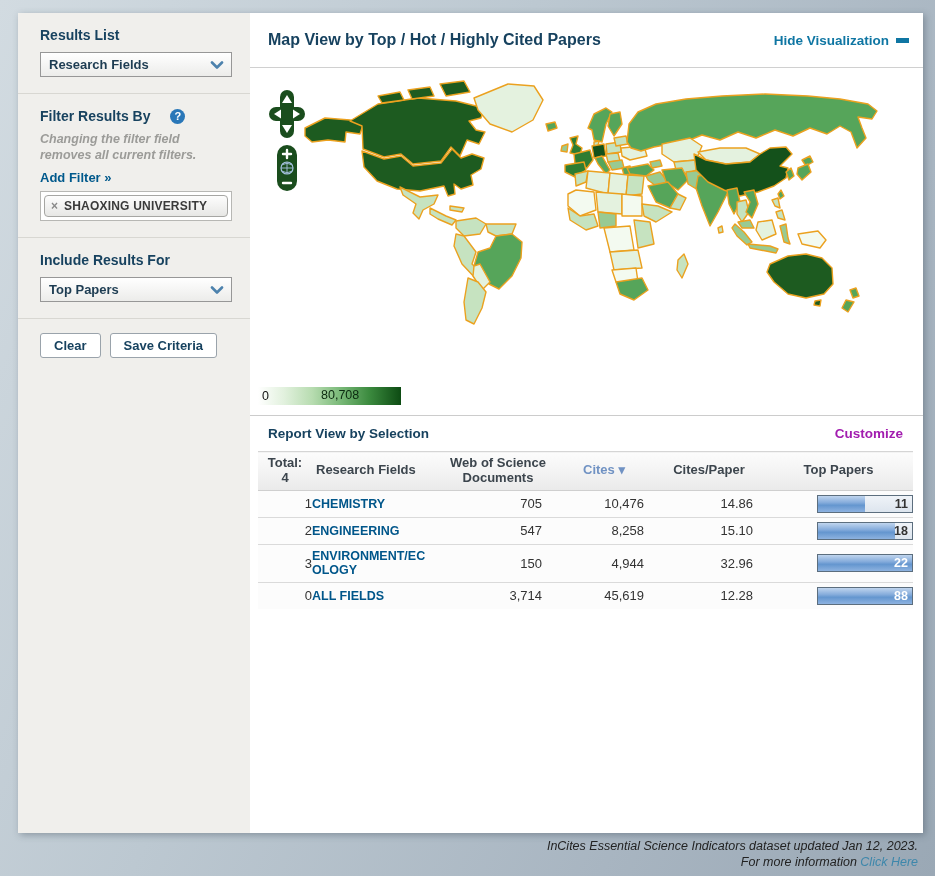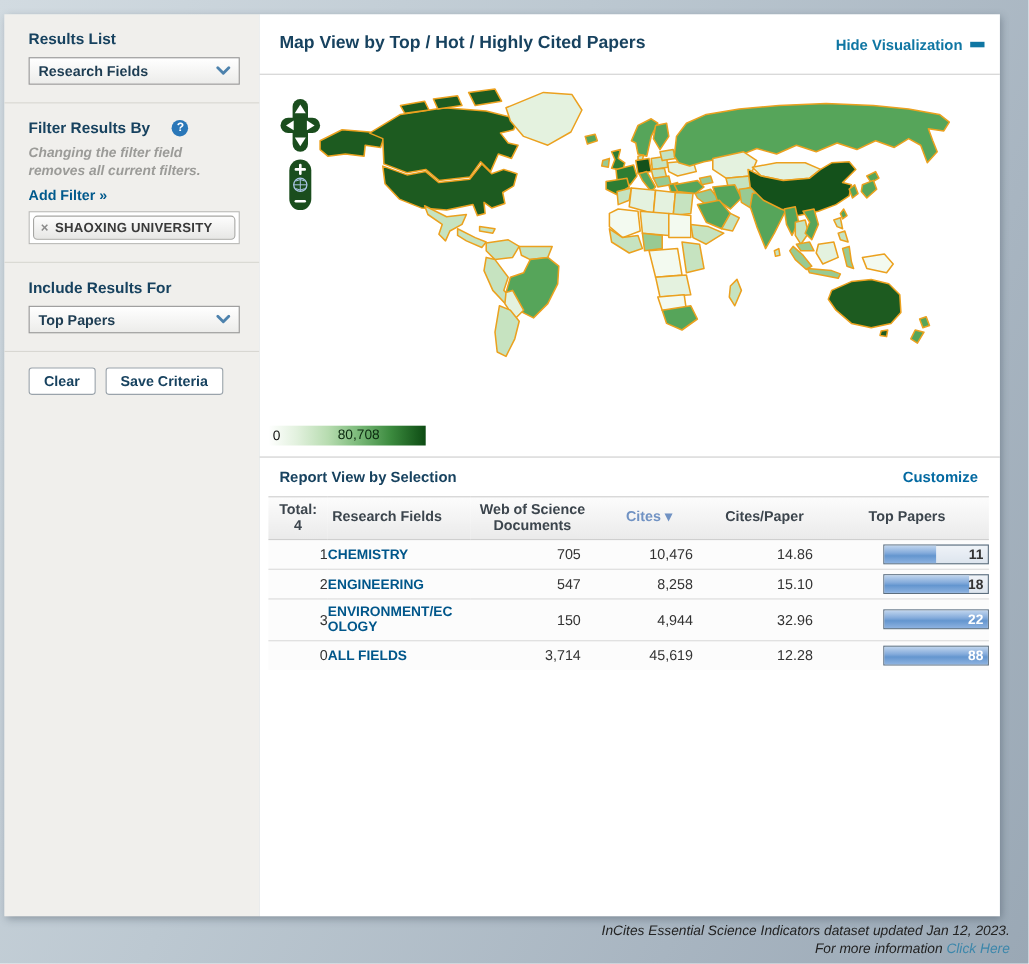--- a/index.html
+++ b/index.html
@@ -3,21 +3,21 @@
 <meta charset="utf-8">
 <style>
   * { margin:0; padding:0; box-sizing:border-box; }
   html,body { width:935px; height:876px; }
   body {
     font-family:"Liberation Sans", sans-serif;
     background:linear-gradient(115deg,#d2dbe1 0%,#bcc8d1 40%,#a8b5c1 75%,#9aa8b5 100%);
     position:relative; overflow:hidden;
   }
   .container{
-    position:absolute; left:4px; top:13px; width:905px; height:820px;
+    position:absolute; left:18px; top:13px; width:905px; height:820px;
     display:flex; box-shadow:2px 2px 7px rgba(40,55,70,.35);
   }
   
   .sidebar{ width:232px; background:#f0efec; flex:none; }
   .sb-section{ padding:14px 20px 16px 22px; border-bottom:1px solid #d8d7d2; }
   .sb-heading{ font-size:14px; font-weight:bold; color:#17425f; }
   .dropdown{
     margin-top:9px; height:25px; width:192px; border:1px solid #979797;
     background:linear-gradient(#ffffff,#ececea);
     display:flex; align-items:center; justify-content:space-between;
@@ -53,21 +53,21 @@
   .map-svg{ position:absolute; left:0; top:0; }
   .map-controls{ position:absolute; left:18px; top:20px; width:40px; height:110px; }
   .legend{ position:absolute; left:8px; bottom:10px; width:143px; height:18px;
     background:linear-gradient(to right,#ffffff 0%,#e2f1de 18%,#b7dcb0 38%,#78b877 58%,#3b8a3e 78%,#0d4b13 100%);
     display:flex; align-items:center; }
   .legend-min{ font-size:12.5px; color:#111; margin-left:4px; }
   .legend-max{ font-size:12.5px; color:#0c2a10; font-weight:normal; position:absolute; left:63px; top:1px; }
   
   .report-header{ height:35px; display:flex; align-items:center; justify-content:space-between; padding:0 20px 0 18px; }
   .report-title{ font-size:13.5px; font-weight:bold; color:#17425f; }
-  .customize-link{ font-size:13.5px; font-weight:600; color:#0369a1; text-decoration:none; cursor:pointer; }
+  .customize-link{ font-size:13.5px; font-weight:600; color:#a21caf; text-decoration:none; cursor:pointer; }
   table.report{ border-collapse:collapse; margin:0 10px 0 8px; width:655px; table-layout:fixed; }
   table.report th{
     background:linear-gradient(#fcfcfc,#eaeaea);
     border-top:1px solid #d5d5d5; border-bottom:1px solid #cfcfcf;
     font-size:13px; font-weight:bold; color:#3c454d; text-align:center;
     padding:4px 2px; line-height:1.15; vertical-align:middle; height:36px;
   }
   table.report th.sorted{ color:#7092c3; cursor:pointer; }
   table.report td{
     border-top:1px solid #dadada; background:#fcfcfc; font-size:13px; color:#333;

